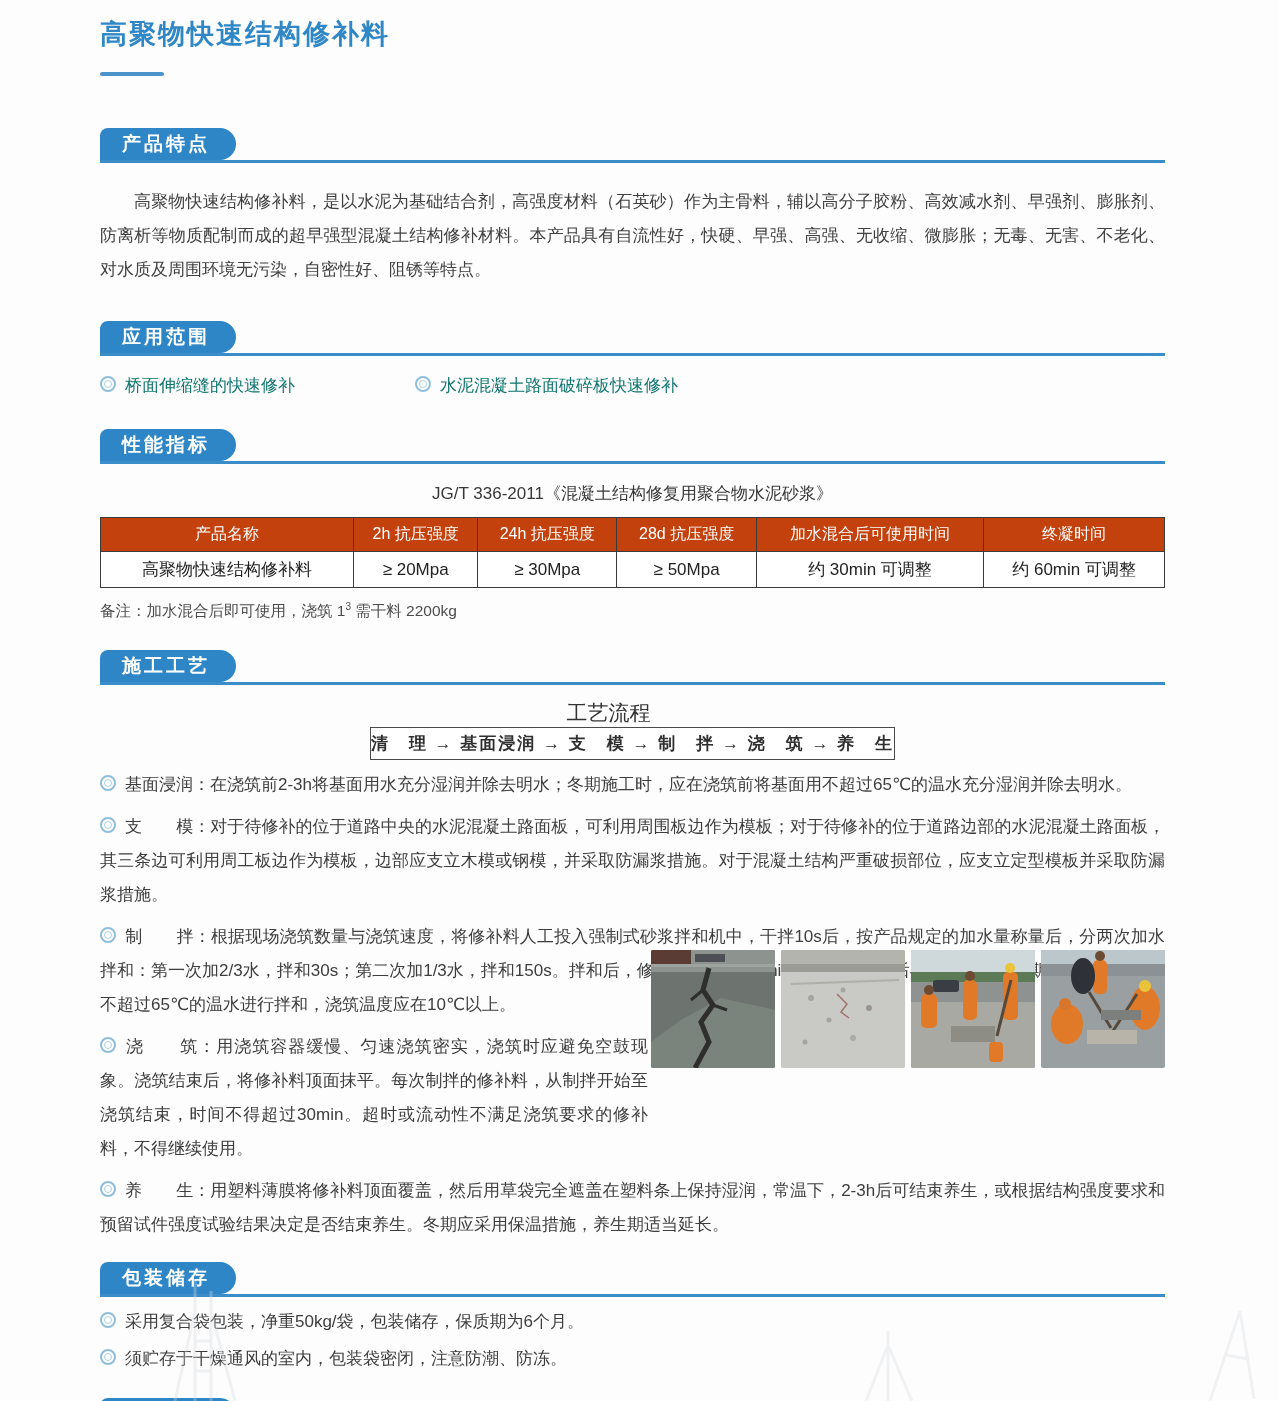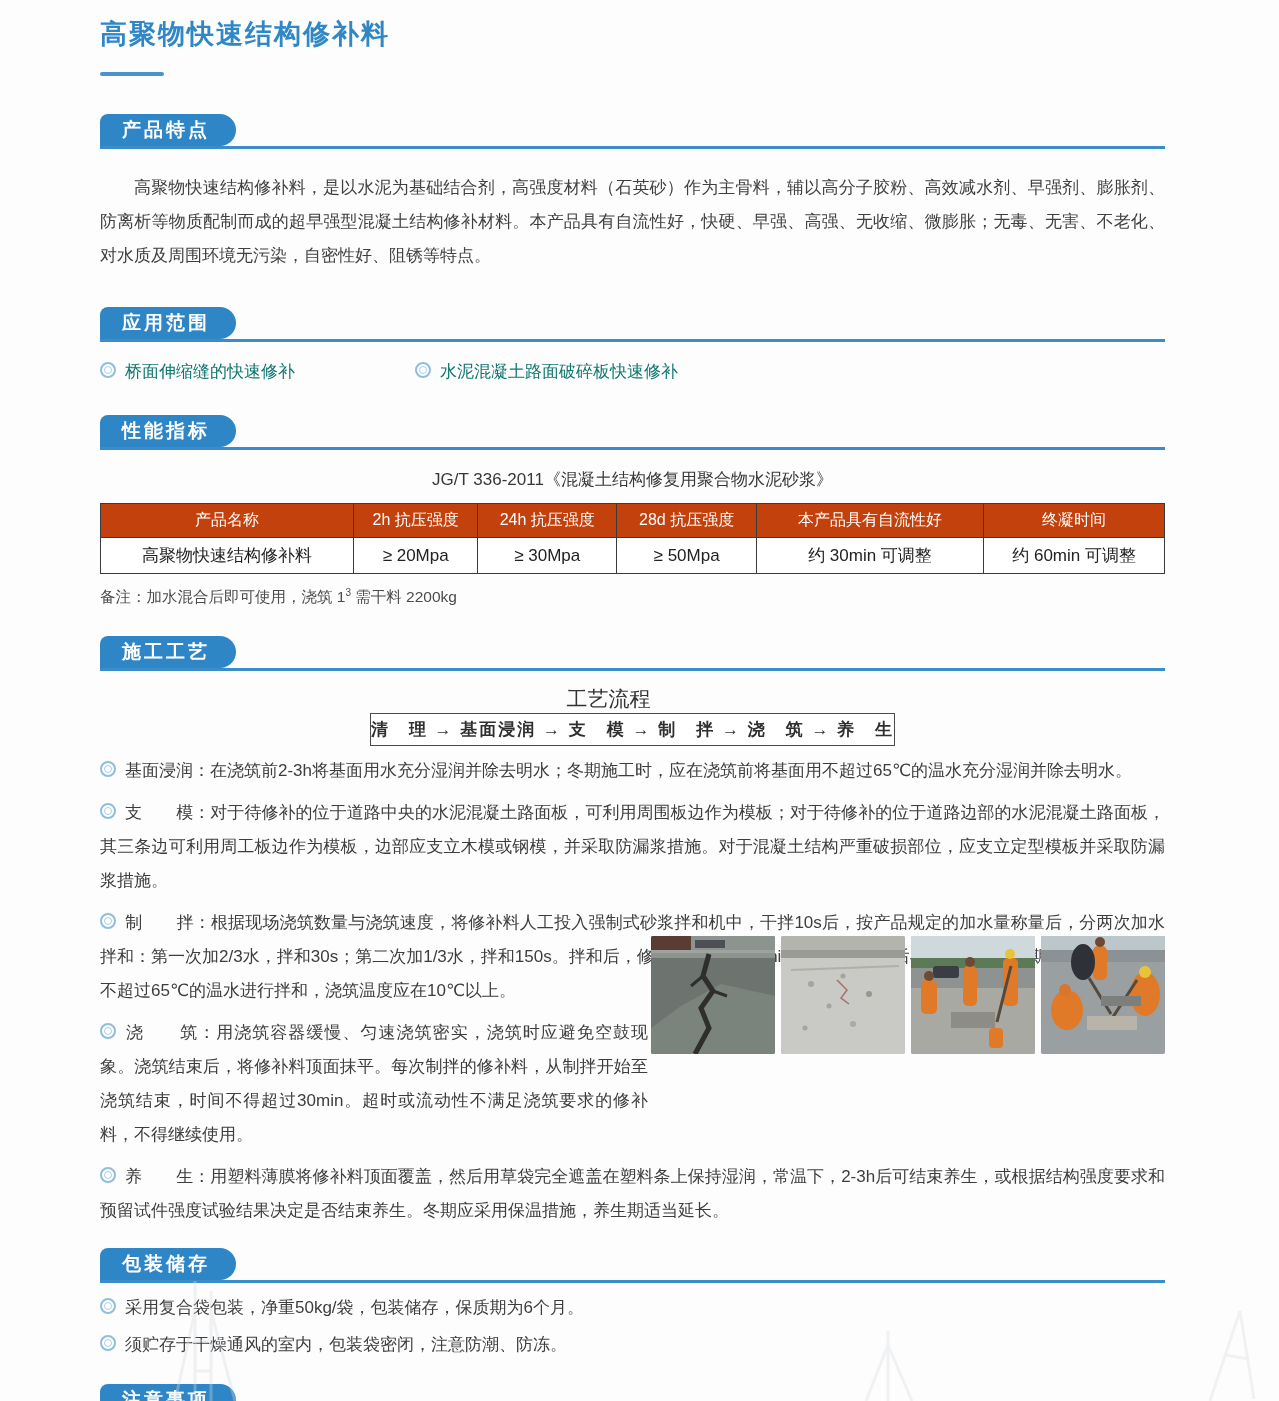--- a/index.html
+++ b/index.html
@@ -49,21 +49,21 @@
   .step{margin:6px 0 8px 0;font-size:17px;line-height:34px;color:#3d3d3d;text-align:justify;}
   .step--narrow{max-width:548px;}
 
   .photos{position:absolute;top:182px;right:0;display:flex;gap:6px;}
   .photo{width:124px;height:118px;border-radius:2px;overflow:hidden;background:#cfcfcf;}
   .photo svg{display:block;width:124px;height:118px;}
 
   .pack-list{margin-top:12px;}
   .pack-item{margin:0 0 11px 0;font-size:17px;line-height:26px;color:#3d3d3d;}
 
-  .mt-features{margin-top:38px;}
+  .mt-features{margin-top:52px;}
   .mt-applications{margin-top:34px;}
   .mt-performance{margin-top:32px;}
   .mt-process{margin-top:28px;}
   .mt-packaging{margin-top:20px;}
   .mt-notes{margin-top:26px;}
 
   
   .wm{position:absolute;opacity:0.35;pointer-events:none;}
 </style>
 </head>
@@ -97,21 +97,21 @@
     </div>
     <div class="standard-line">JG/T 336-2011《混凝土结构修复用聚合物水泥砂浆》</div>
 
     <table class="perf">
       <thead>
         <tr>
           <th class="c0">产品名称</th>
           <th class="c1">2h 抗压强度</th>
           <th class="c2">24h 抗压强度</th>
           <th class="c3">28d 抗压强度</th>
-          <th class="c4">本产品具有自流性好</th>
+          <th class="c4">加水混合后可使用时间</th>
           <th class="c5">终凝时间</th>
         </tr>
       </thead>
       <tbody>
         <tr>
           <td>高聚物快速结构修补料</td>
           <td>≥ 20Mpa</td>
           <td>≥ 30Mpa</td>
           <td>≥ 50Mpa</td>
           <td>约 30min 可调整</td>

